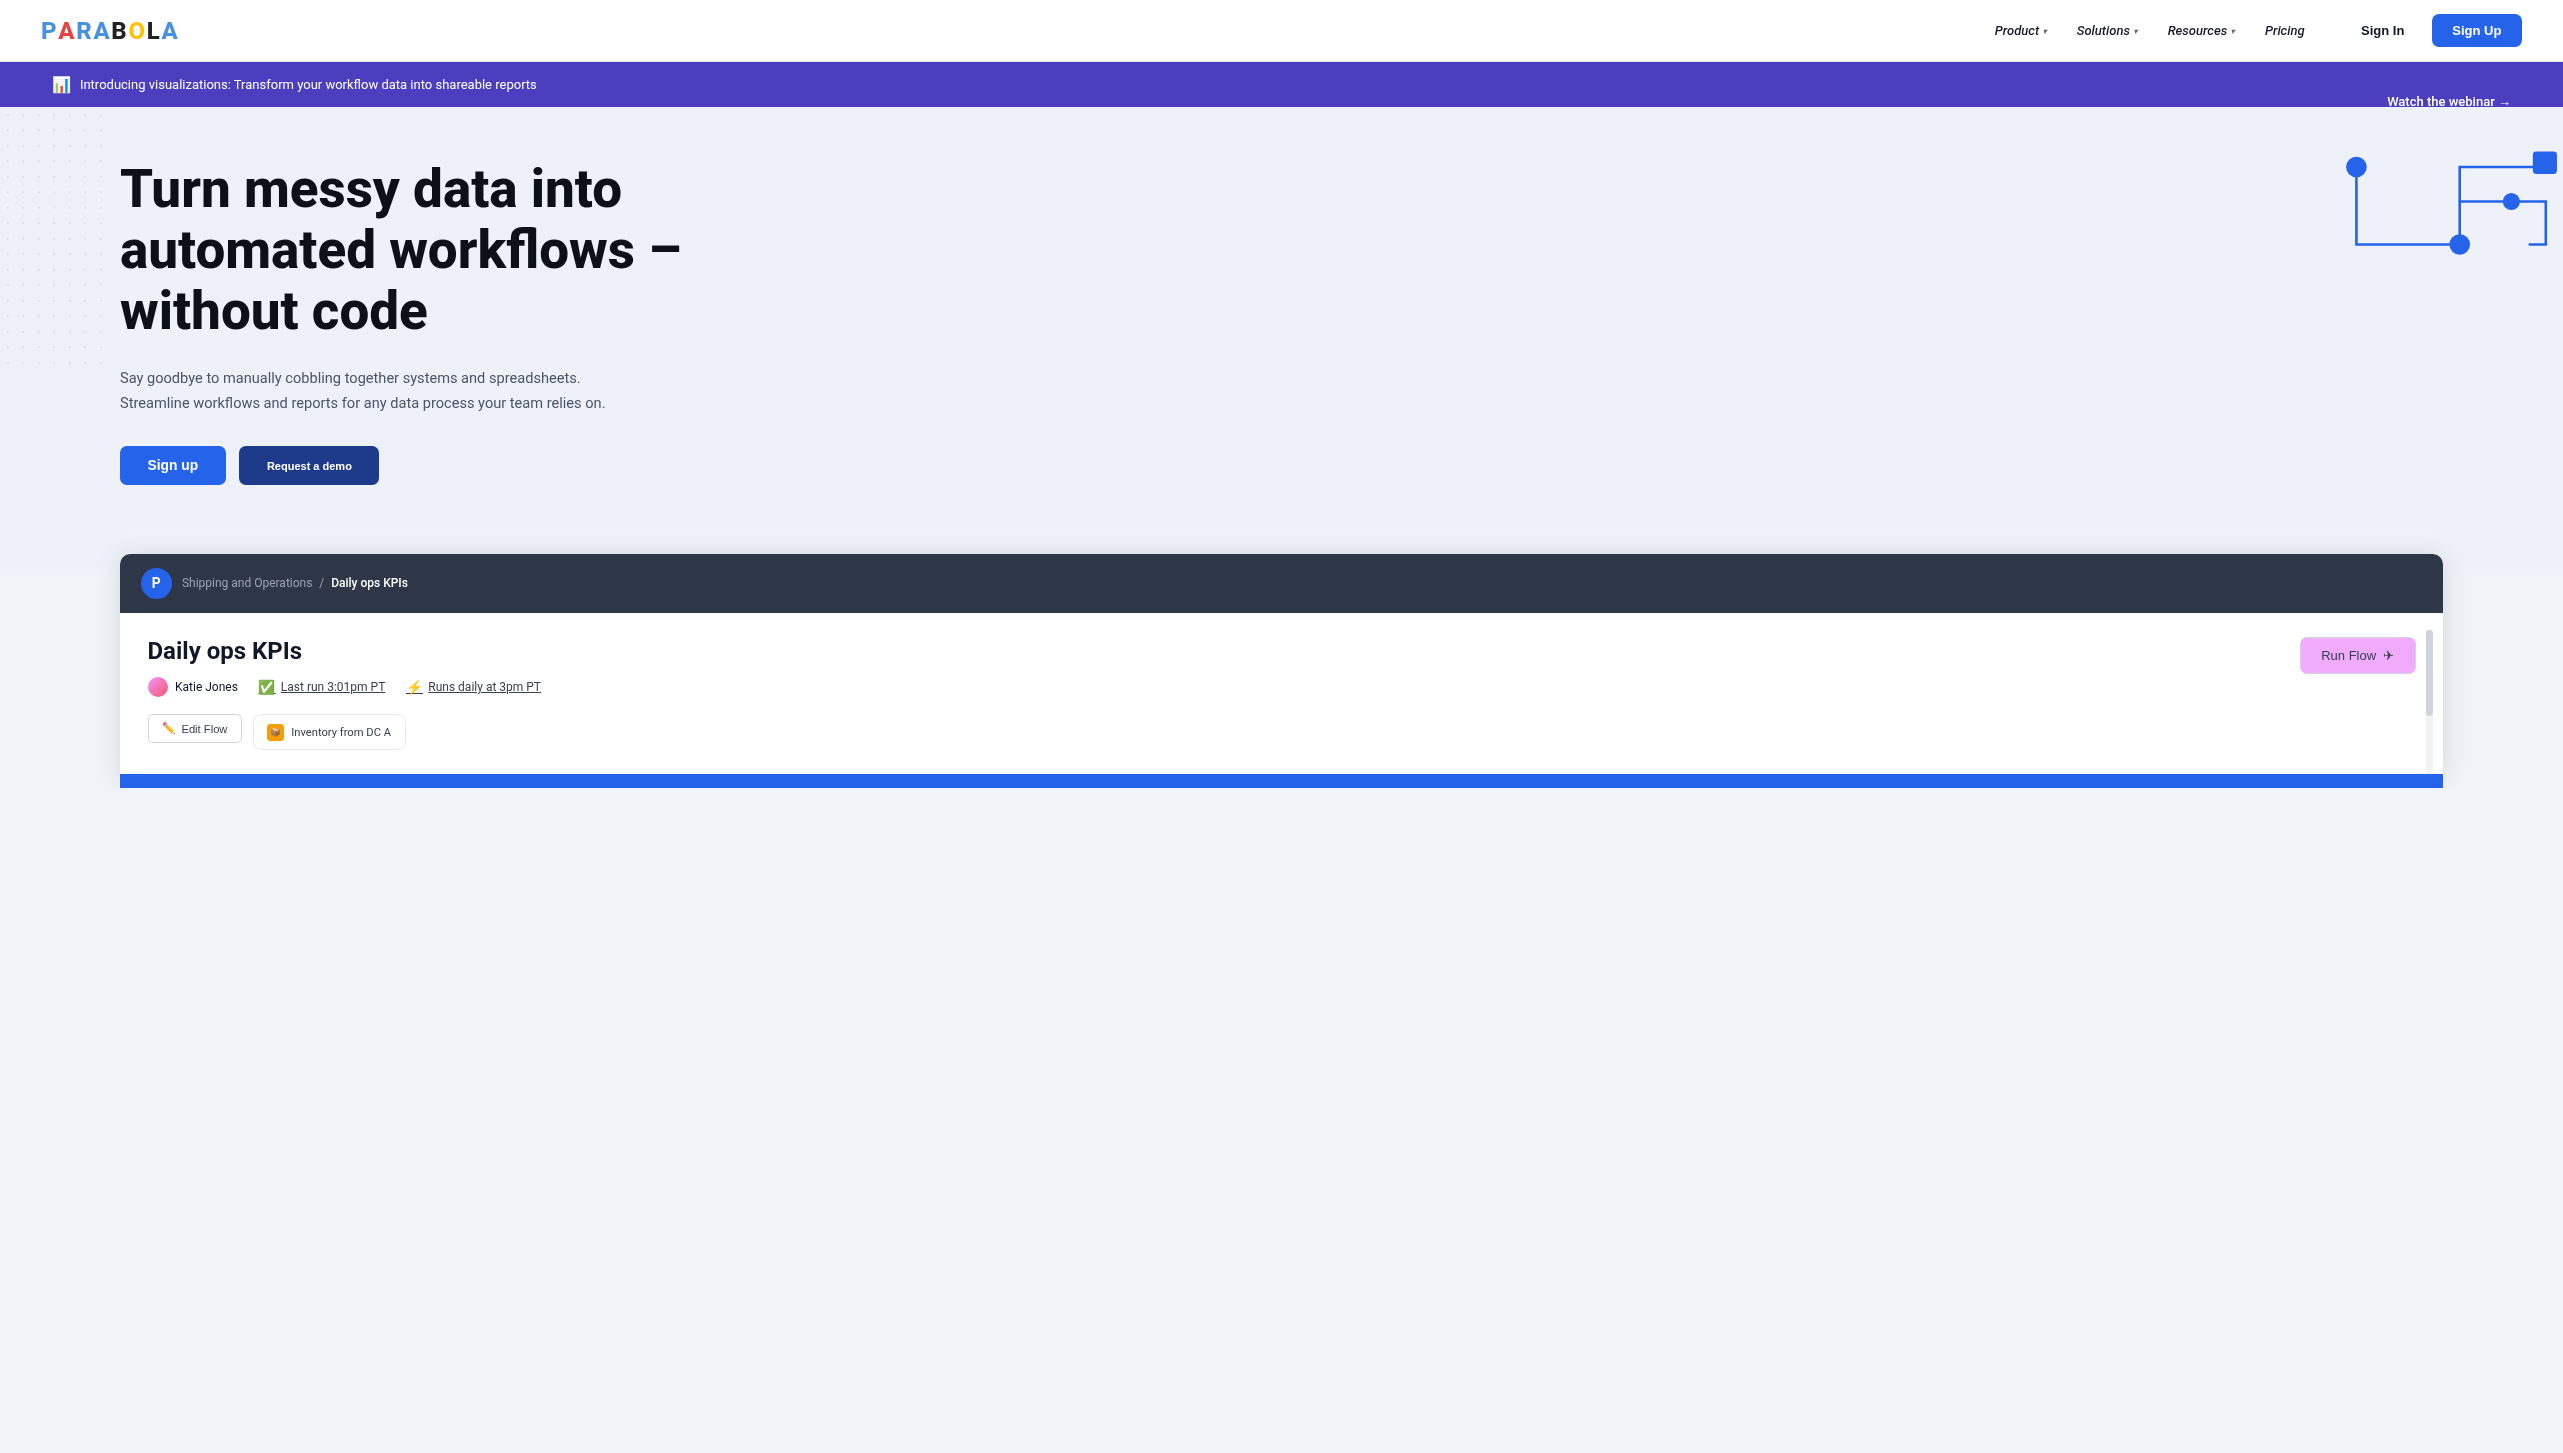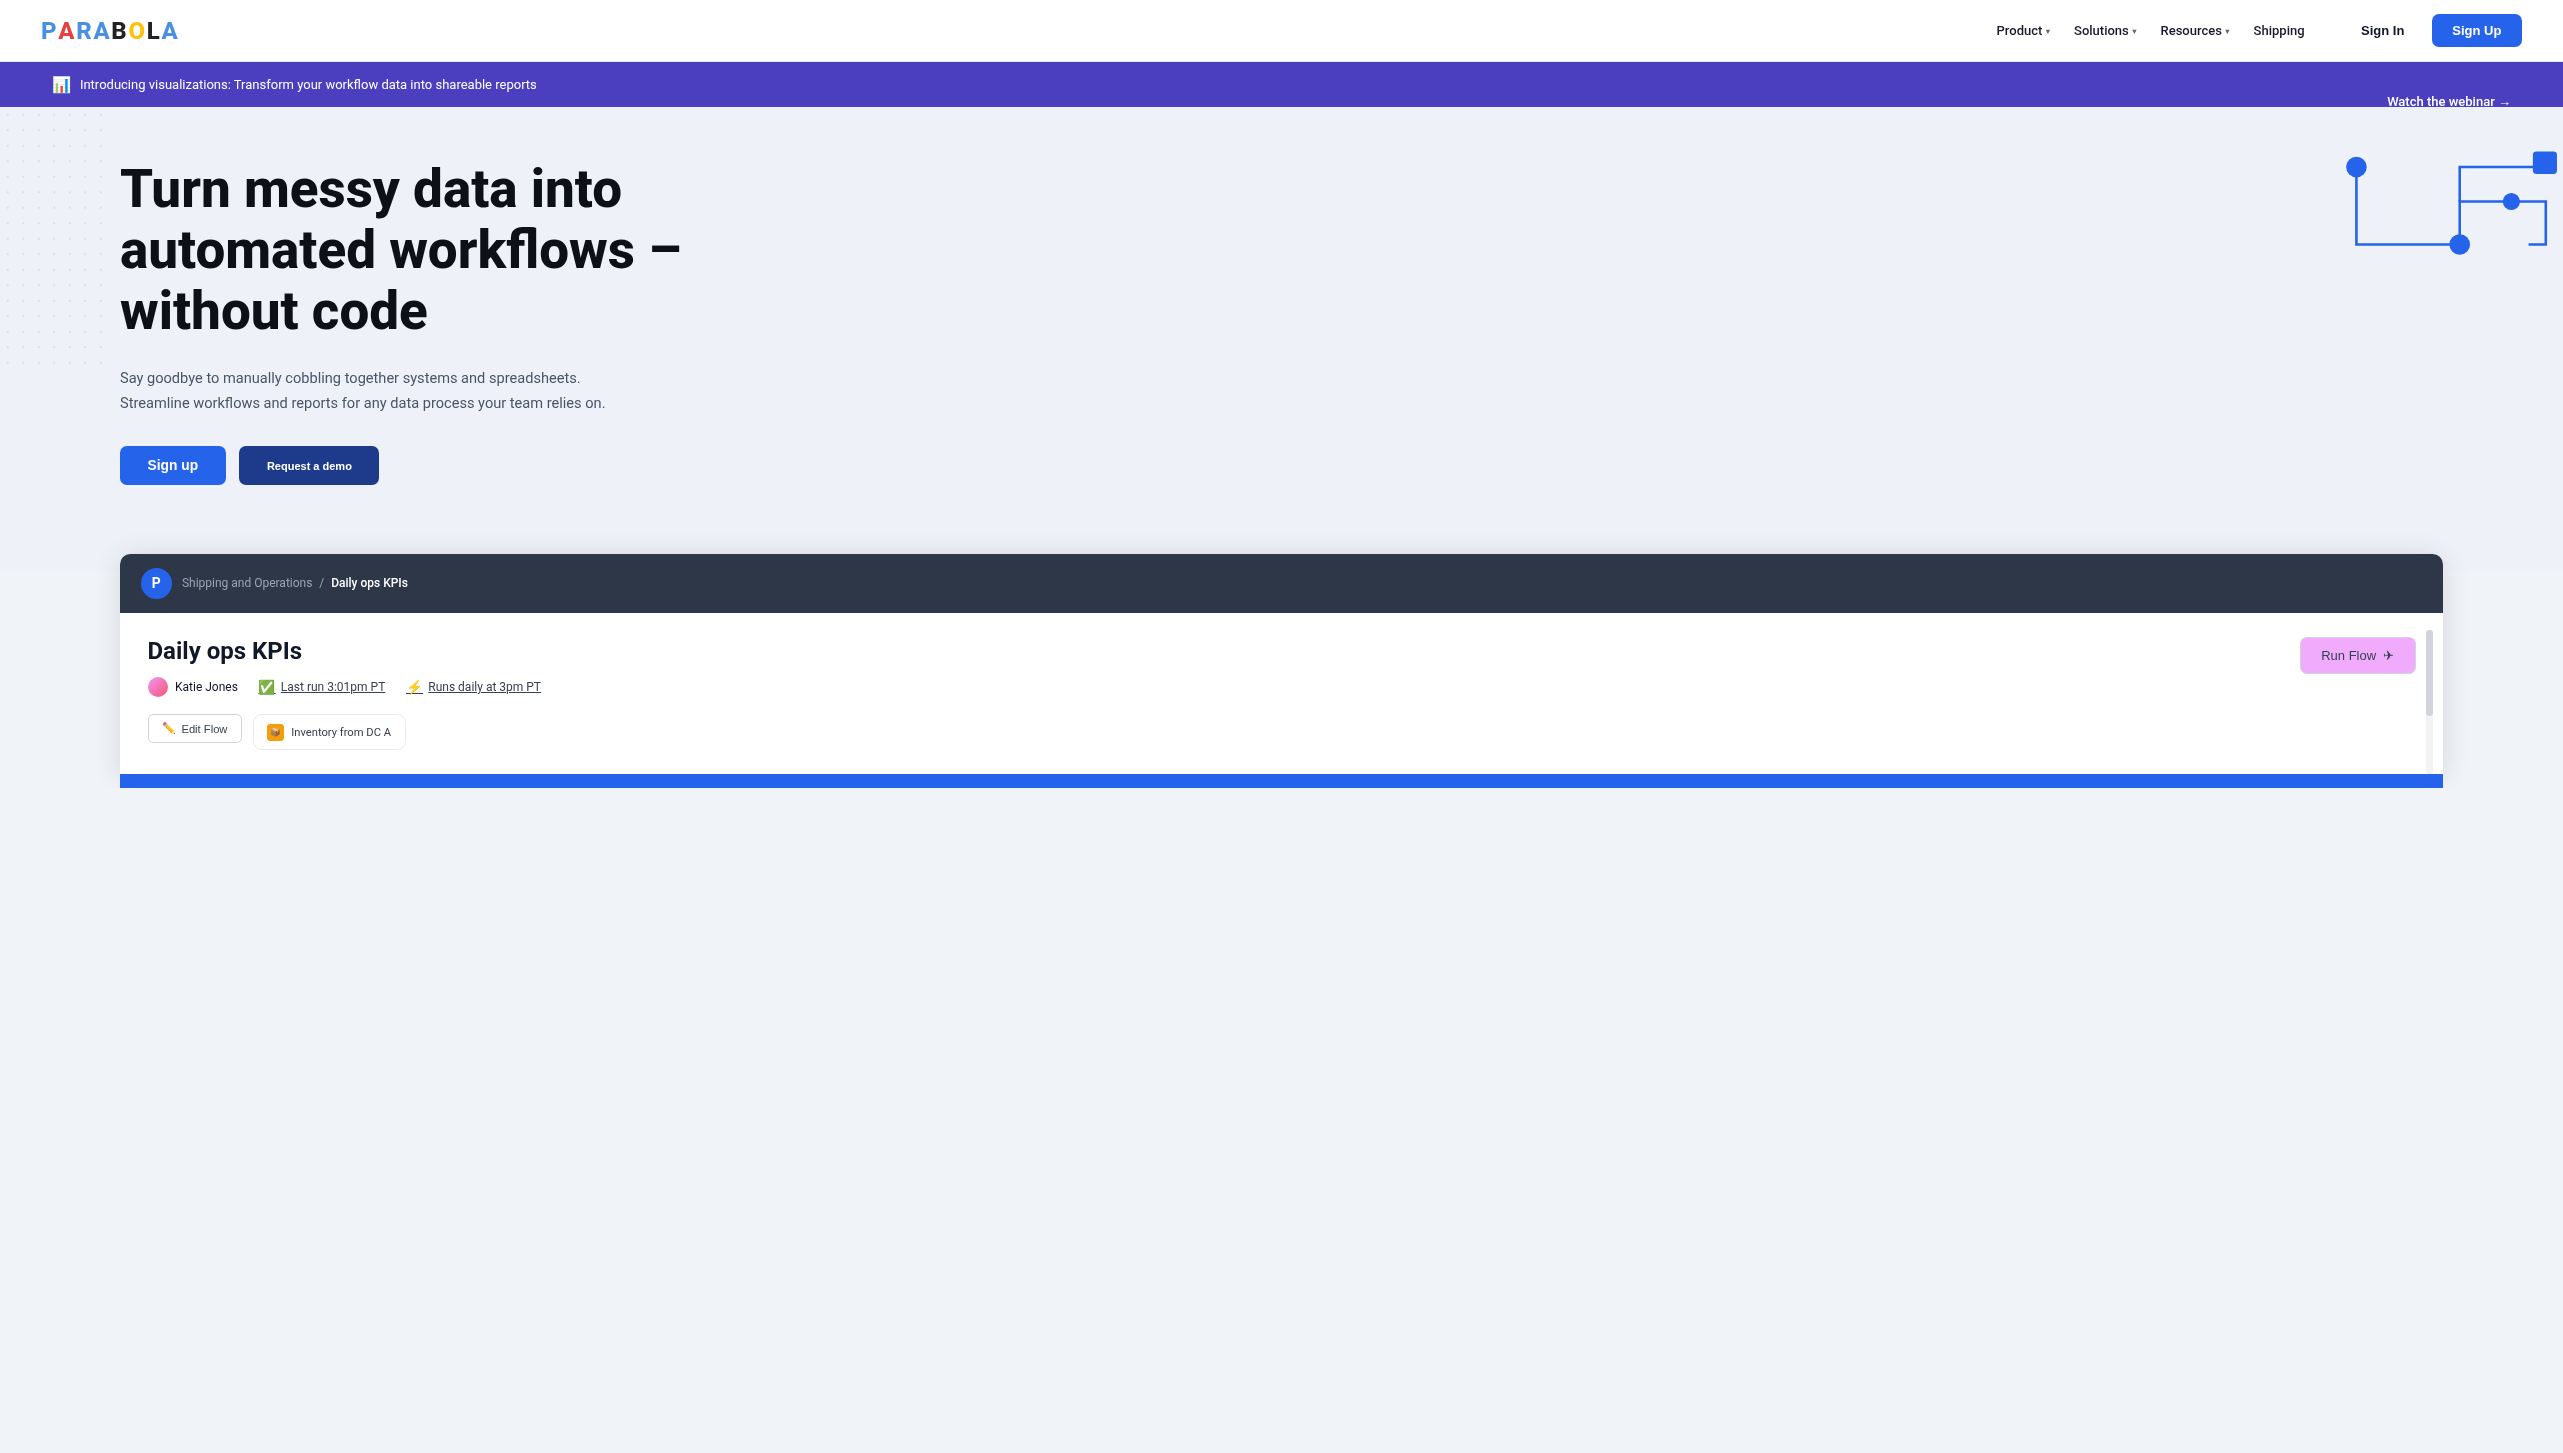--- a/index.html
+++ b/index.html
@@ -30,22 +30,23 @@
     .logo-r { color: #4A90E2; }
     .logo-a2 { color: #4A90E2; }
     .logo-b { color: #222; }
     .logo-o { color: #FFC107; }
     .logo-l { color: #222; }
     .logo-a3 { color: #4A90E2; }
 
     .nav-links {
       display: flex;
       align-items: center;
-      gap: 0;
+      gap: 6px;
       margin-right: 27.5px;
+      font-style: italic;
     }
     .nav-link {
       display: flex;
       align-items: center;
       gap: 3.4px;
       padding: 6.9px 12px;
       font-size: 13px;
       color: #1a1a2e;
       cursor: pointer;
       border-radius: 5.2px;
@@ -370,21 +371,21 @@
     </div>
     <div class="nav-link">
       <span>Solutions</span>
       <span class="chevron">▾</span>
     </div>
     <div class="nav-link">
       <span>Resources</span>
       <span class="chevron">▾</span>
     </div>
     <div class="nav-link">
-      <span>Shipping</span>
+      <span>Pricing</span>
     </div>
   </div>
 
   <div class="nav-actions">
     <button class="sign-in-btn">Sign In</button>
     <button class="sign-up-btn">Sign Up</button>
   </div>
 </nav>
 
 <div class="banner">

